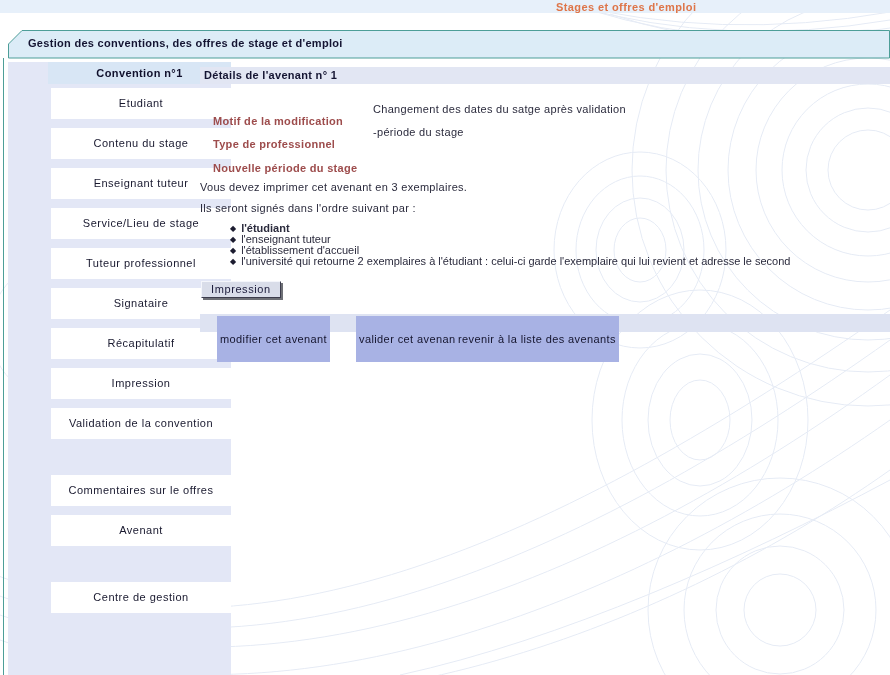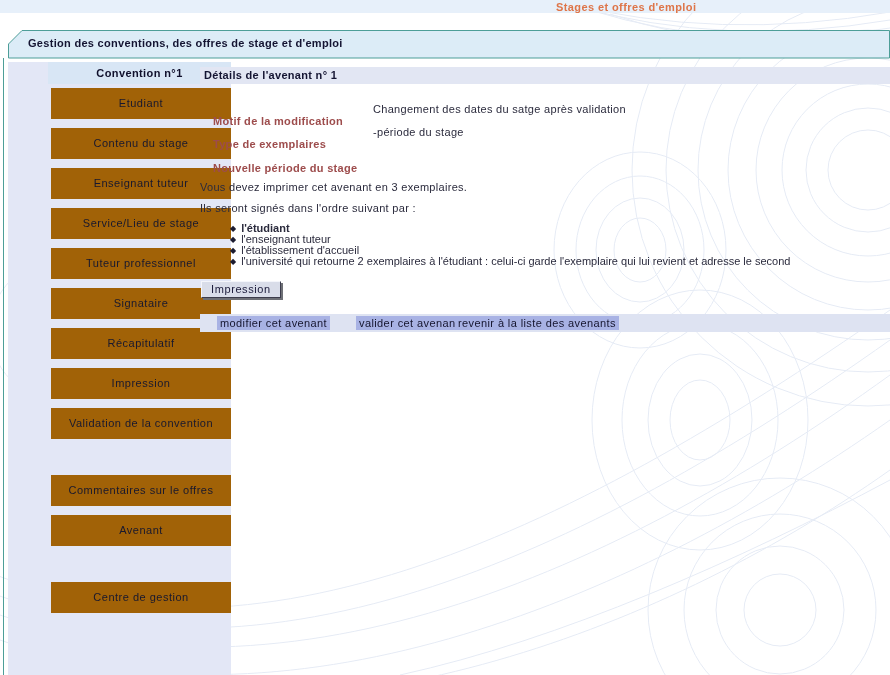--- a/index.html
+++ b/index.html
@@ -18,21 +18,21 @@
   #tab-svg{position:absolute;left:0;top:28px;width:890px;height:32px;z-index:2;}
   .tab-title{position:absolute;left:28px;top:37px;font-weight:bold;color:#141432;letter-spacing:.3px;z-index:3;}
 
   
   .left-border{position:absolute;left:3px;top:58px;width:1px;height:617px;background:#4d9e98;z-index:2;}
 
   
   .sidebar{position:absolute;left:8px;top:62px;width:183px;height:613px;background:#e3e7f6;z-index:2;padding-left:40px;}
   .sidebar-header{height:22px;line-height:22px;background:#d8e6f5;text-align:center;
                   font-weight:bold;color:#10102c;letter-spacing:.4px;}
-  .sidebar-btn{margin:0 0 9px 3px;height:31px;line-height:31px;background:#a16207;
+  .sidebar-btn{margin:0 0 9px 3px;height:31px;line-height:31px;background:#ffffff;
                text-align:center;color:#18182e;letter-spacing:.5px;cursor:pointer;}
   .sidebar-btn.first{margin-top:4px;}
   .sidebar-spacer{height:27px;}
 
   
   .section-band{position:absolute;left:200px;top:67px;width:690px;height:17px;background:#e2e6f3;z-index:2;}
   .section-title{position:absolute;left:204px;top:69px;font-weight:bold;color:#141432;letter-spacing:.3px;z-index:3;}
 
   .field-row{position:absolute;left:213px;width:677px;height:14px;z-index:3;white-space:nowrap;}
   .field-label{position:absolute;left:0;top:12px;font-weight:bold;color:#9d4c4c;letter-spacing:.3px;}
@@ -42,21 +42,21 @@
 
   .bullet-row{position:absolute;left:230px;height:12px;white-space:nowrap;z-index:3;}
   .bullet-glyph{display:inline-block;font-size:8px;color:#1c1c30;vertical-align:1px;margin-right:5px;}
 
   .print-btn{position:absolute;left:201px;top:281px;height:17px;padding:0 9px;z-index:3;
              background:#d9dde9;color:#1a1a3a;letter-spacing:.6px;font-size:11px;line-height:15px;
              font-family:inherit;border:1px solid;border-color:#f4f6fb #3c3c4c #3c3c4c #f4f6fb;
              box-shadow:2px 2px 0 #6e7076;cursor:pointer;}
 
   .links-band{position:absolute;left:200px;top:314px;width:690px;height:18px;background:#dee3f2;z-index:2;}
-  .link-chip{position:absolute;top:316px;height:14px;line-height:14px;padding:0 3px;background:#a8b2e4;
+  .link-chip{position:absolute;top:316px;height:14px;line-height:14px;padding:16px 3px;background:#a8b2e4;
              color:#15152e;letter-spacing:.4px;cursor:pointer;z-index:3;white-space:nowrap;}
   #link-0{left:217px;} #link-1{left:356px;} #link-2{left:455px;}
 </style>
 </head>
 <body>
 
 <div id="page">
 
   <svg id="watermark" viewBox="0 0 890 675" fill="none" xmlns="http://www.w3.org/2000/svg">
     <g stroke="#e3e9f4" stroke-width="1" fill="none" opacity="0.9">
@@ -125,21 +125,21 @@
   </div>
 
   <div class="section-band"></div>
   <div class="section-title">Détails de l'avenant n° 1</div>
 
   <div class="field-row" style="top:103px;">
     <span class="field-label">Motif de la modification</span>
     <span class="field-value">Changement des dates du satge après validation</span>
   </div>
   <div class="field-row" style="top:126px;">
-    <span class="field-label">Type de exemplaires</span>
+    <span class="field-label">Type de professionnel</span>
     <span class="field-value">-période du stage</span>
   </div>
   <div class="field-row" style="top:150px;">
     <span class="field-label">Nouvelle période du stage</span>
   </div>
 
   <div class="para" style="top:181px;">Vous devez imprimer cet avenant en 3 exemplaires.</div>
   <div class="para" style="top:202px;">Ils seront signés dans l'ordre suivant par :</div>
 
   <div class="bullet-row" style="top:222px;font-weight:bold;">

